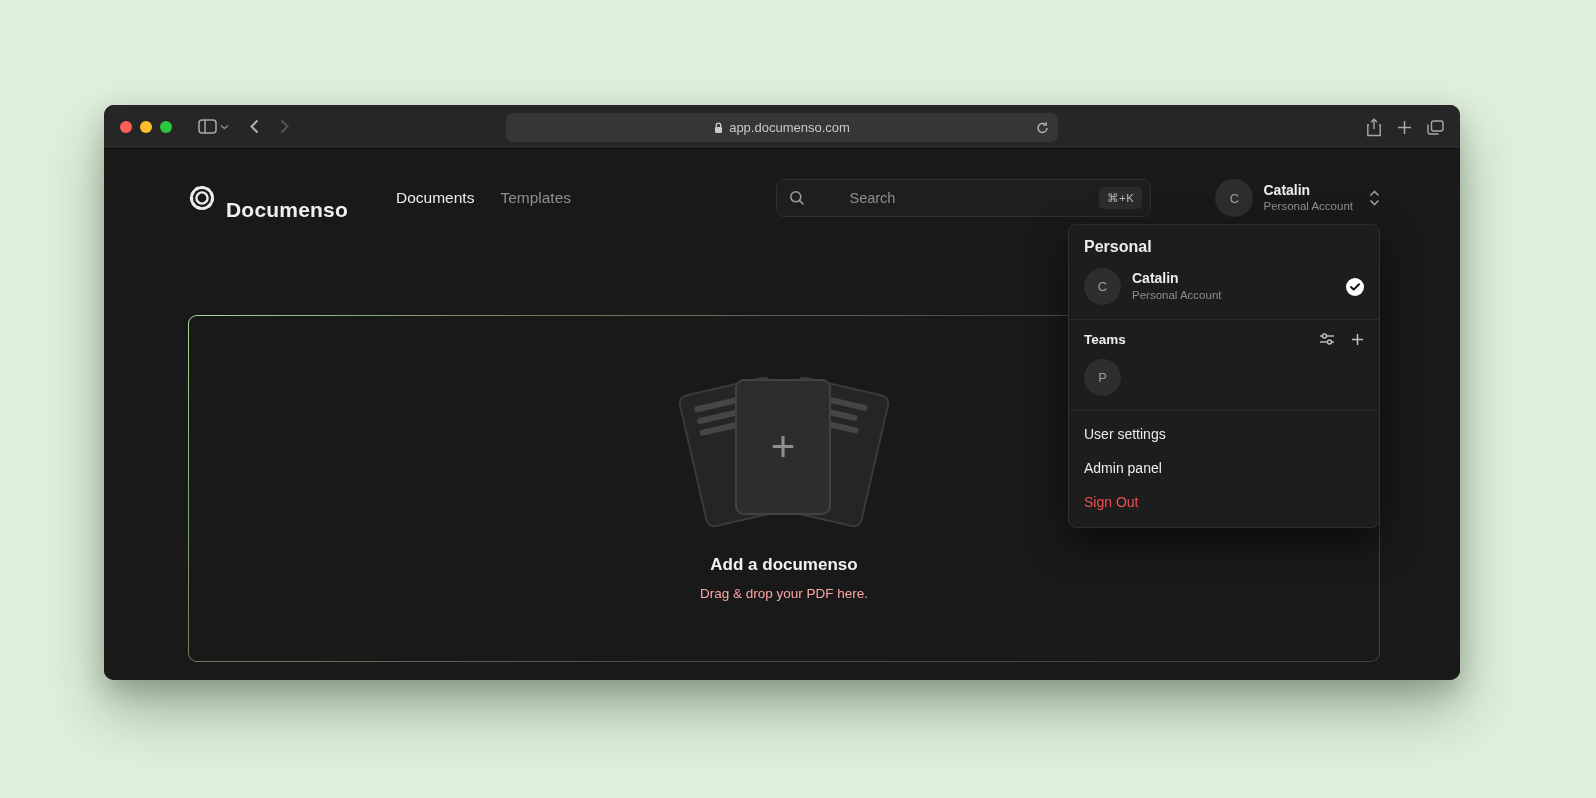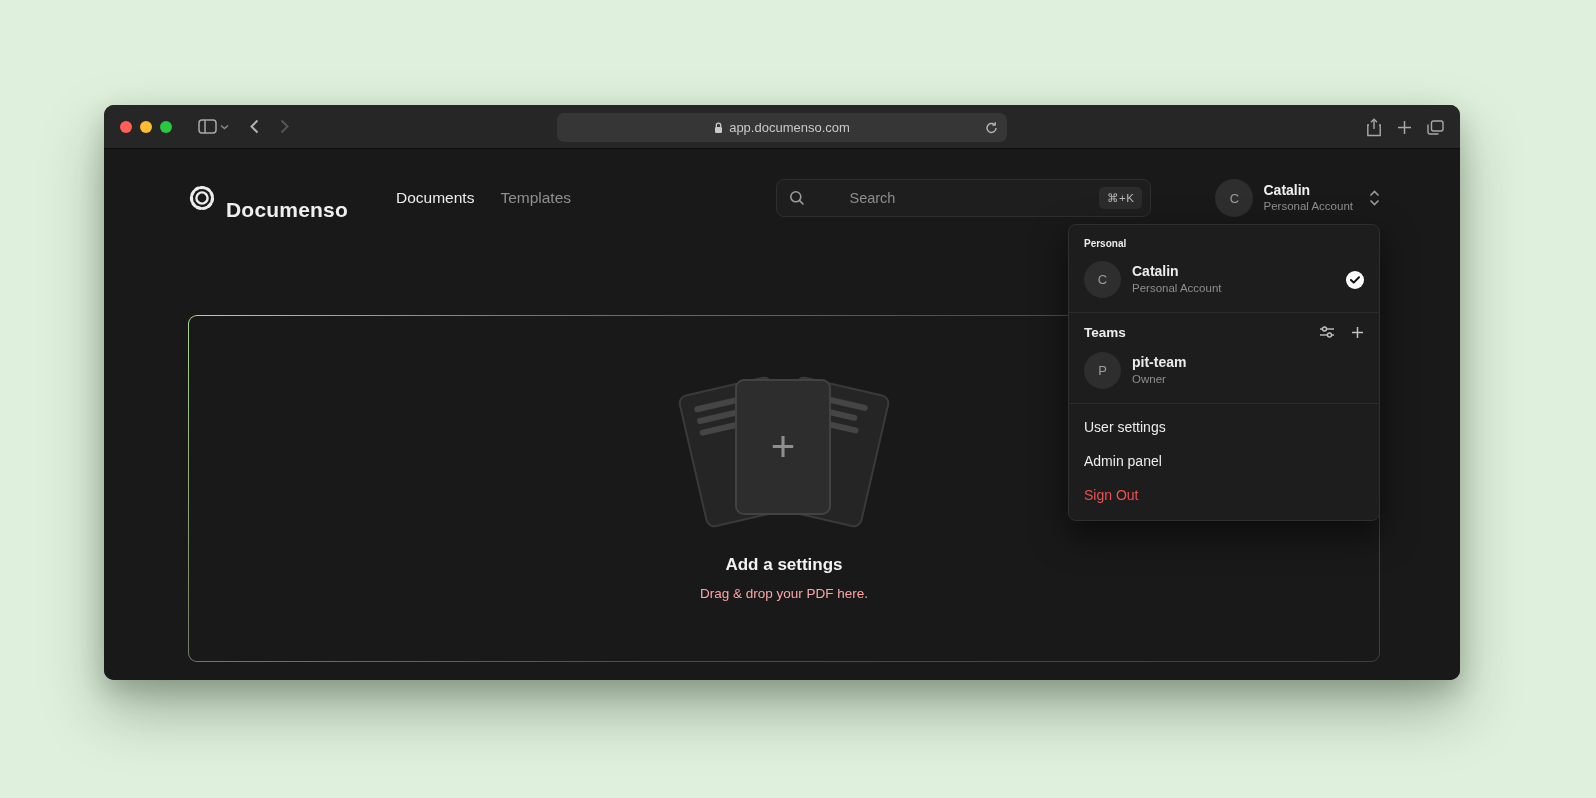--- a/index.html
+++ b/index.html
@@ -20,21 +20,21 @@
     display:flex; align-items:center; padding:0 16px; position:relative;
   }
   .dots { display:flex; gap:8px; align-items:center; }
   .dot { width:12px; height:12px; border-radius:50%; }
   .chrome-icons { display:flex; align-items:center; margin-left:22px; gap:4px; color:#9a9a9a; }
   .chrome-btn { display:flex; align-items:center; justify-content:center; width:26px; height:24px; border-radius:5px; color:#a8a8a8; }
   .chrome-btn.disabled { color:#555; }
   .tiny-caret { color:#8a8a8a; margin-left:-4px; margin-right:8px; }
   .urlbar {
     position:absolute; left:50%; top:8px; transform:translateX(-50%);
-    width:450px; height:29px; background:#363636; border-radius:7px;
+    width:552px; height:29px; background:#363636; border-radius:7px;
     display:flex; align-items:center; justify-content:center;
     color:#c9c9c9; font-size:13px; gap:6px;
   }
   .urlbar .refresh { position:absolute; right:9px; top:50%; transform:translateY(-50%); color:#b5b5b5; }
   .right-chrome { position:absolute; right:16px; top:0; height:44px; display:flex; align-items:center; gap:15px; color:#a8a8a8; }
   
   .page { position:absolute; top:45px; left:0; right:0; bottom:0; background:#191919; }
   .app-header {
     position:absolute; left:84px; right:80px; top:0; height:96px;
     display:flex; align-items:center;
@@ -65,21 +65,21 @@
   }
   .avatar.sm { width:37px; height:37px; }
   .acc-name { color:#f0f0f0; font-size:14px; font-weight:700; line-height:1.2; }
   .acc-sub { color:#8f8f8f; font-size:11.5px; line-height:1.3; }
   
   .dropdown {
     position:absolute; left:964px; top:119px; width:312px;
     background:#1d1d1d; border:1px solid #2f2f2f; border-radius:8px;
     box-shadow:0 14px 34px rgba(0,0,0,.55); z-index:40; overflow:hidden;
   }
-  .dd-label { padding:13px 15px 8px; color:#ededed; font-size:10px; font-weight:700; }
+  .dd-label { padding:13px 15px 8px; color:#ededed; font-size:16px; font-weight:700; }
   .dd-account { display:flex; align-items:center; gap:11px; padding:4px 15px 14px; cursor:pointer; }
   .dd-account .grow { flex:1; }
   .dd-name { color:#ececec; font-size:14px; font-weight:600; line-height:1.25; }
   .dd-sub { color:#8d8d8d; font-size:11.5px; line-height:1.3; }
   .check-circle {
     width:18px; height:18px; border-radius:50%; background:#ffffff;
     display:flex; align-items:center; justify-content:center; flex:0 0 auto;
   }
   .divider { height:1px; background:#2b2b2b; }
   .teams-head { display:flex; align-items:flex-start; padding:12px 15px 8px; }
@@ -240,21 +240,21 @@
             <div class="bars">
                 <div class="bar b1"></div>
                 <div class="bar b2"></div>
                 <div class="bar b3"></div>
               </div>
           </div>
           <div class="card mid">
             <span class="plus-glyph">+</span>
           </div>
         </div>
-        <div class="dz-title">Add a settings</div>
+        <div class="dz-title">Add a documenso</div>
         <div class="dz-sub">Drag &amp; drop your PDF here.</div>
       </div>
     </div>
 
   </div>
 
   <div class="dropdown">
     <div class="dd-label">Personal</div>
 
     <div class="dd-account">
@@ -287,24 +287,20 @@
           <svg width="13" height="13" viewBox="0 0 13 13" fill="none" stroke="#c2c2c2" stroke-width="1.5">
             <line x1="6.5" y1="1" x2="6.5" y2="12"></line>
               <line x1="1" y1="6.5" x2="12" y2="6.5"></line>
           </svg>
         </span>
       </div>
     </div>
 
     <div class="dd-account">
       <div class="avatar sm">P</div>
-      <div class="grow">
-        <div class="dd-name">pit-team</div>
-        <div class="dd-sub">Owner</div>
-      </div>
     </div>
 
     <div class="divider"></div>
 
     <div class="dd-menu">
       <div class="dd-item">User settings</div>
       <div class="dd-item">Admin panel</div>
       <div class="dd-item danger">Sign Out</div>
     </div>
   </div>

